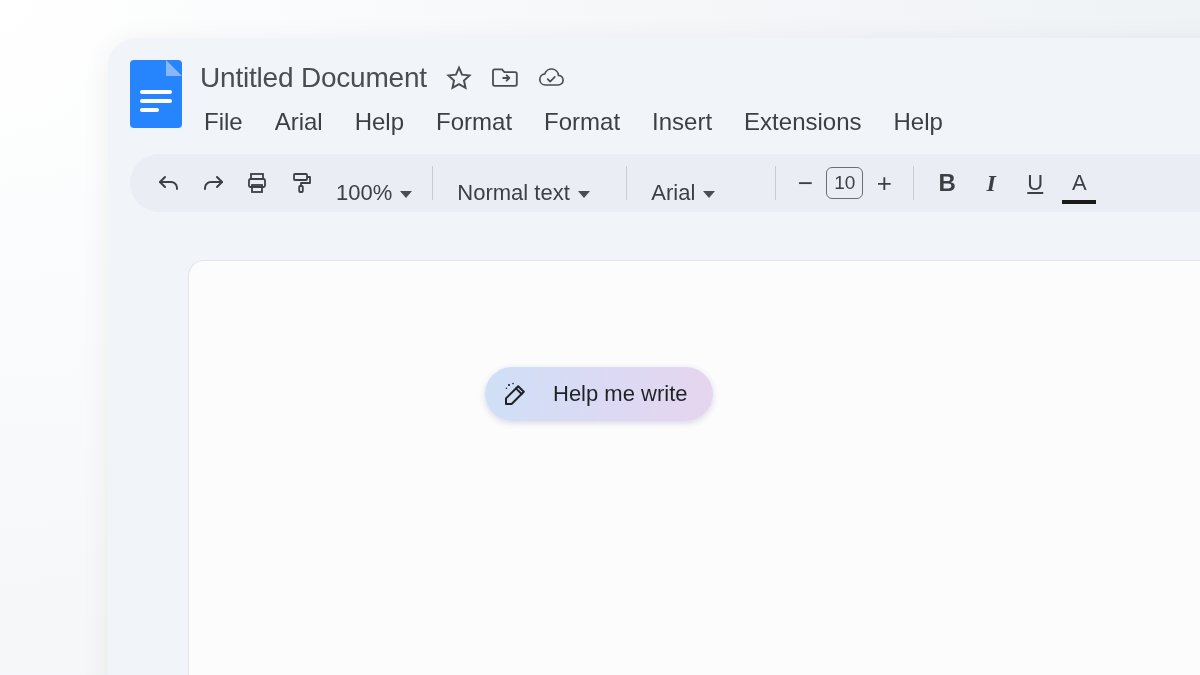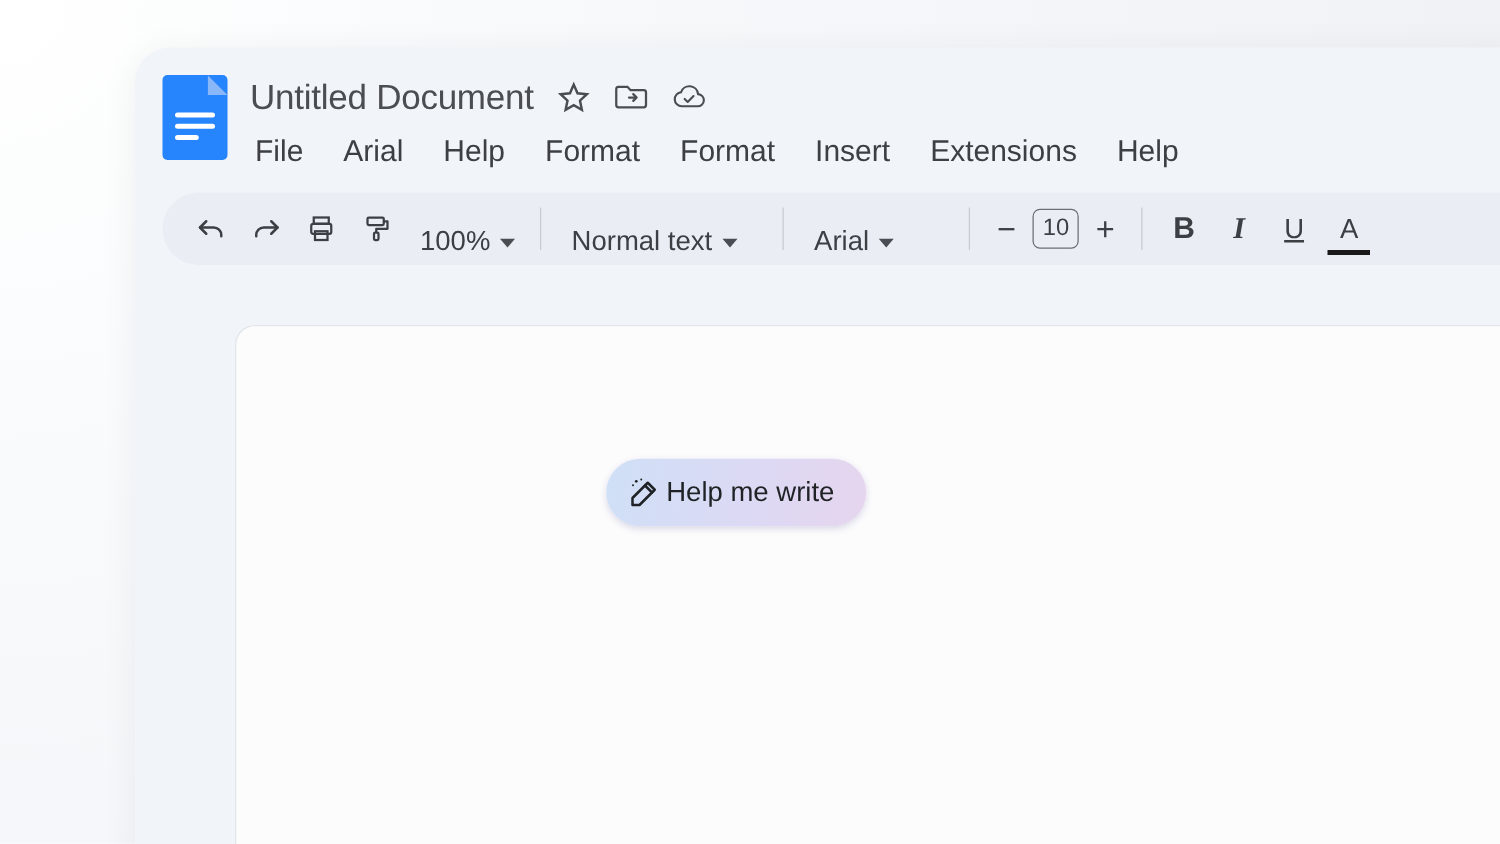--- a/index.html
+++ b/index.html
@@ -147,21 +147,21 @@
 
   .help-pill {
     position: absolute;
     top: 106px;
     left: 296px;
     height: 54px;
     padding: 0 26px 0 18px;
     border-radius: 30px;
     background: linear-gradient(100deg, #cfe0f6 0%, #dcd9f4 55%, #e6d5ee 100%);
     box-shadow: 0 2px 6px rgba(60,50,120,0.18);
-    display: flex; align-items: center; gap: 4px;
+    display: flex; align-items: center; gap: 24px;
     cursor: pointer;
     font-size: 22px;
     color: #1f2326;
   }
 
   svg { display: block; }
 </style>
 </head>
 <body>
 

